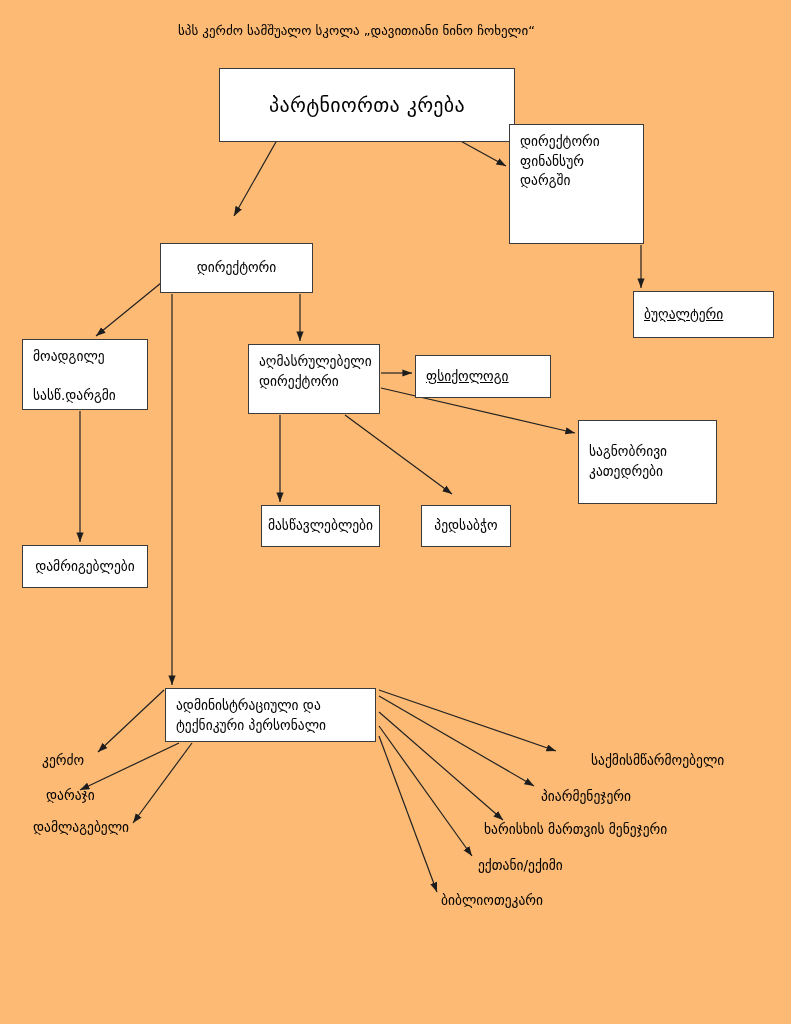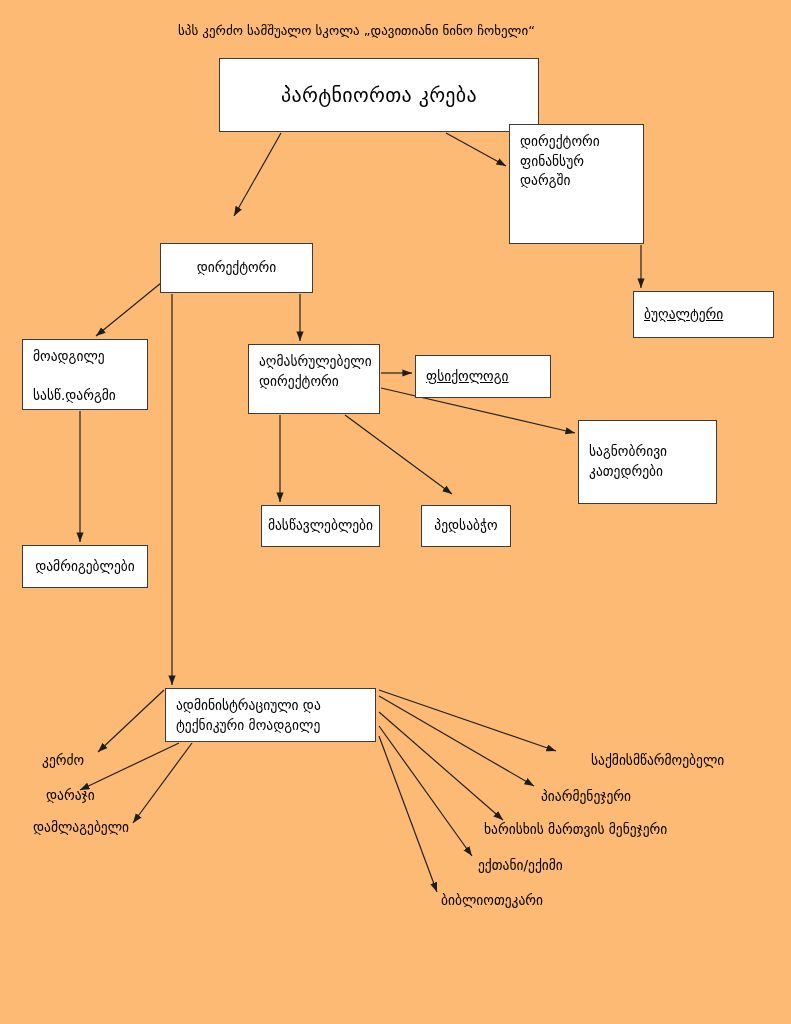--- a/index.html
+++ b/index.html
@@ -107,39 +107,39 @@
         <line x1="379" y1="712" x2="503" y2="820" stroke="#222222" stroke-width="1.2" marker-end="url(#arrowhead)"></line>
         <line x1="379" y1="726" x2="472" y2="856" stroke="#222222" stroke-width="1.2" marker-end="url(#arrowhead)"></line>
         <line x1="379" y1="736" x2="437" y2="892" stroke="#222222" stroke-width="1.2" marker-end="url(#arrowhead)"></line>
       </g>
   </svg>
 
   <div id="caption-slot">
       <div class="caption" style="left: 178px; top: 22px;">სპს კერძო სამშუალო სკოლა „დავითიანი ნინო ჩოხელი“</div>
     </div>
   <div id="node-slot">
-      <div class="node title-node center-text" style="left: 219px; top: 58px; width: 320px; height: 74px;">პარტნიორთა კრება</div>
+      <div class="node title-node center-text" style="left: 219px; top: 68px; width: 296px; height: 74px;">პარტნიორთა კრება</div>
       <div class="node pad" style="left: 509px; top: 124px; width: 135px; height: 120px;">დირექტორი
 ფინანსურ
 დარგში</div>
       <div class="node left-mid" style="left: 633px; top: 291px; width: 141px; height: 47px;">ბუღალტერი</div>
       <div class="node center-text" style="left: 160px; top: 243px; width: 153px; height: 50px;">დირექტორი</div>
       <div class="node pad" style="left: 22px; top: 339px; width: 126px; height: 71px;">მოადგილე
 
 სასწ.დარგმი</div>
       <div class="node pad" style="left: 248px; top: 344px; width: 132px; height: 70px;">აღმასრულებელი
 დირექტორი</div>
       <div class="node left-mid" style="left: 415px; top: 355px; width: 136px; height: 43px;">ფსიქოლოგი</div>
       <div class="node pad" style="left: 578px; top: 420px; width: 139px; height: 84px; display: flex; align-items: center;">საგნობრივი
 კათედრები</div>
       <div class="node center-text" style="left: 22px; top: 545px; width: 126px; height: 43px;">დამრიგებლები</div>
       <div class="node center-text" style="left: 261px; top: 505px; width: 119px; height: 42px;">მასწავლებლები</div>
       <div class="node center-text" style="left: 421px; top: 505px; width: 90px; height: 42px;">პედსაბჭო</div>
       <div class="node pad" style="left: 165px; top: 688px; width: 211px; height: 54px;">ადმინისტრაციული და
-ტექნიკური მოადგილე</div>
+ტექნიკური პერსონალი</div>
     </div>
   <div id="leaf-slot">
       <div class="leaf-label" style="left: 42px; top: 751px;">კერძო</div>
       <div class="leaf-label" style="left: 14px; top: 786px; margin-left: 32px;">დარაჯი</div>
       <div class="leaf-label" style="left: 33px; top: 818px;">დამლაგებელი</div>
       <div class="leaf-label" style="left: 563px; top: 751px; margin-left: 28px;">საქმისმწარმოებელი</div>
       <div class="leaf-label" style="left: 541px; top: 787px;">პიარმენეჯერი</div>
       <div class="leaf-label" style="left: 484px; top: 820px;">ხარისხის მართვის მენეჯერი</div>
       <div class="leaf-label" style="left: 478px; top: 856px;">ექთანი/ექიმი</div>
       <div class="leaf-label" style="left: 441px; top: 891px;">ბიბლიოთეკარი</div>

